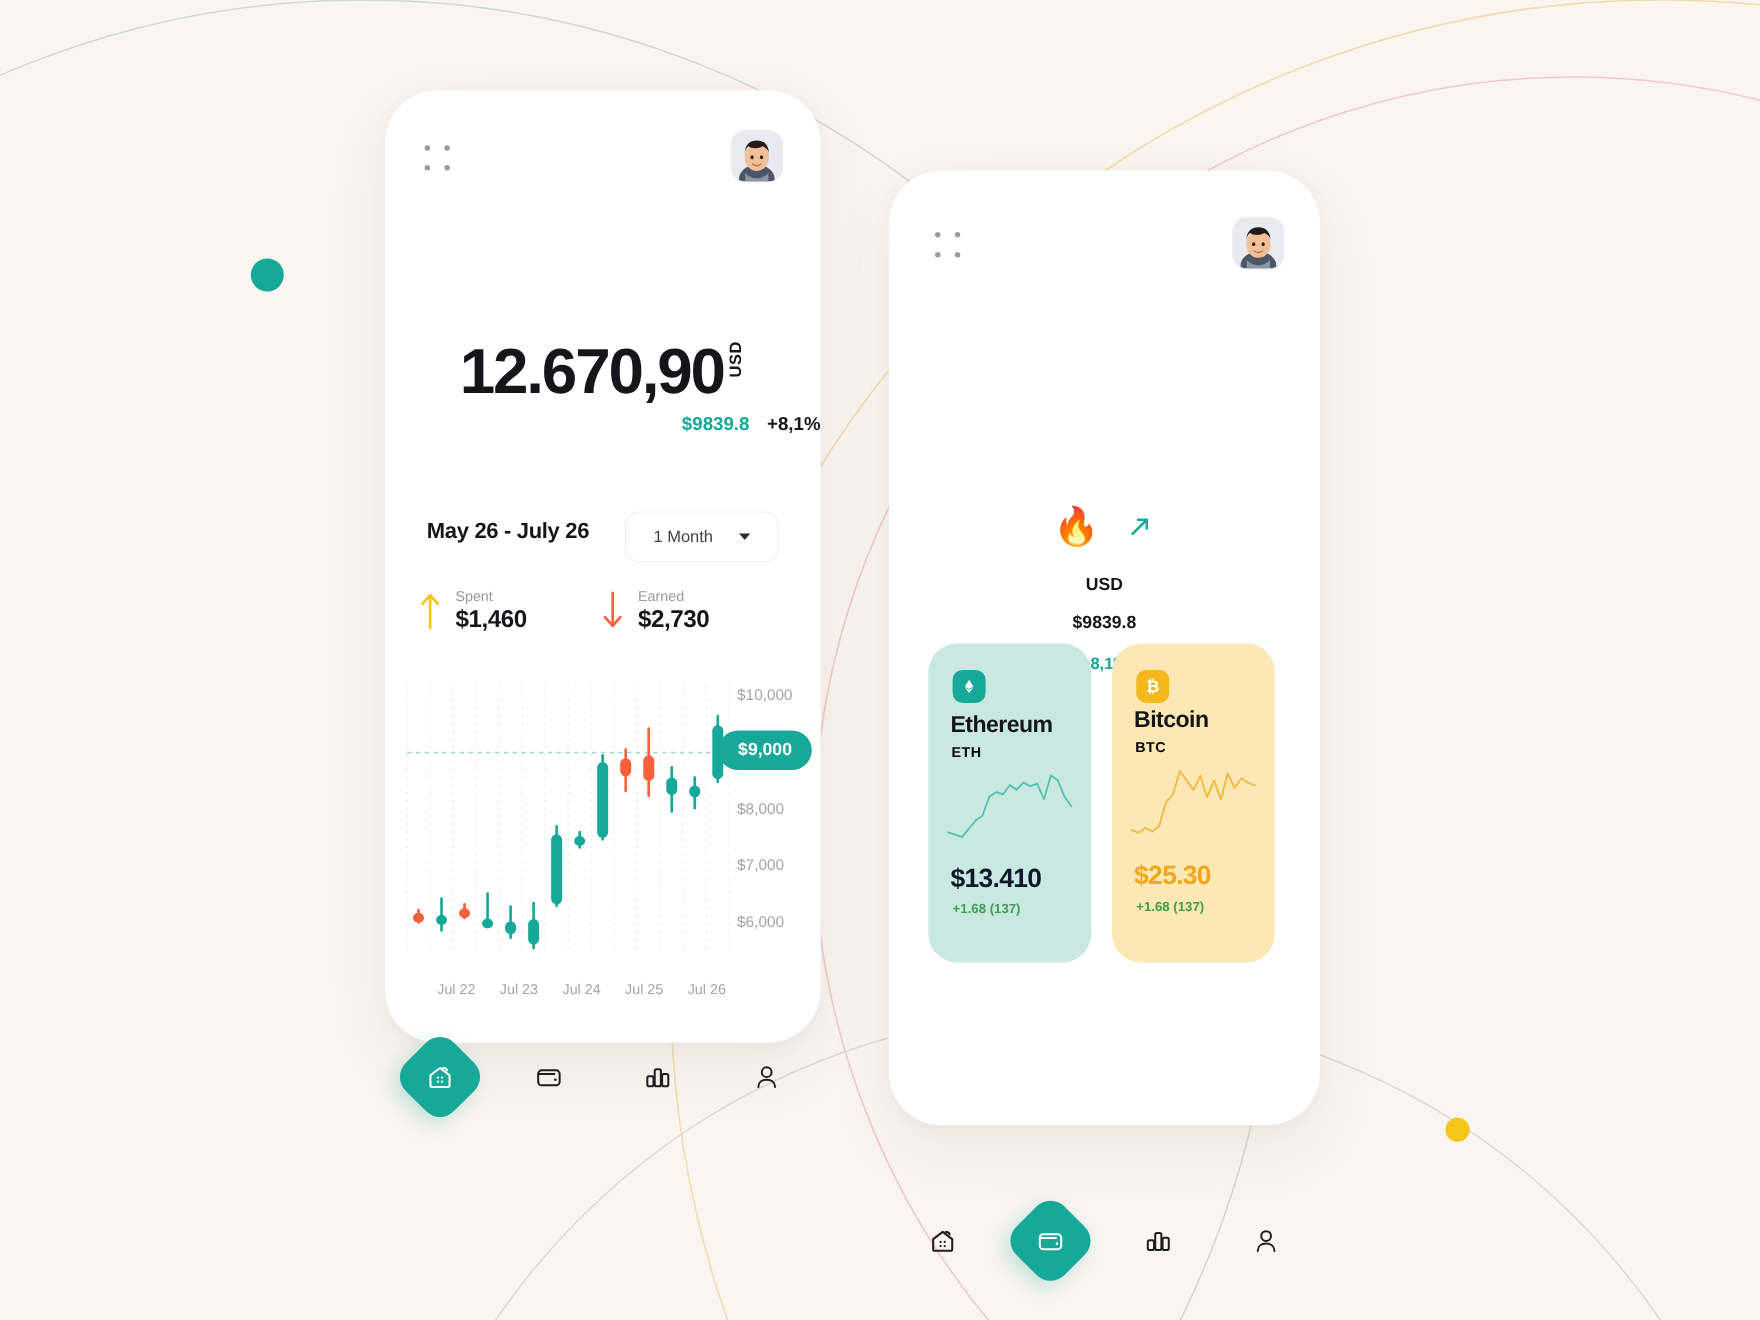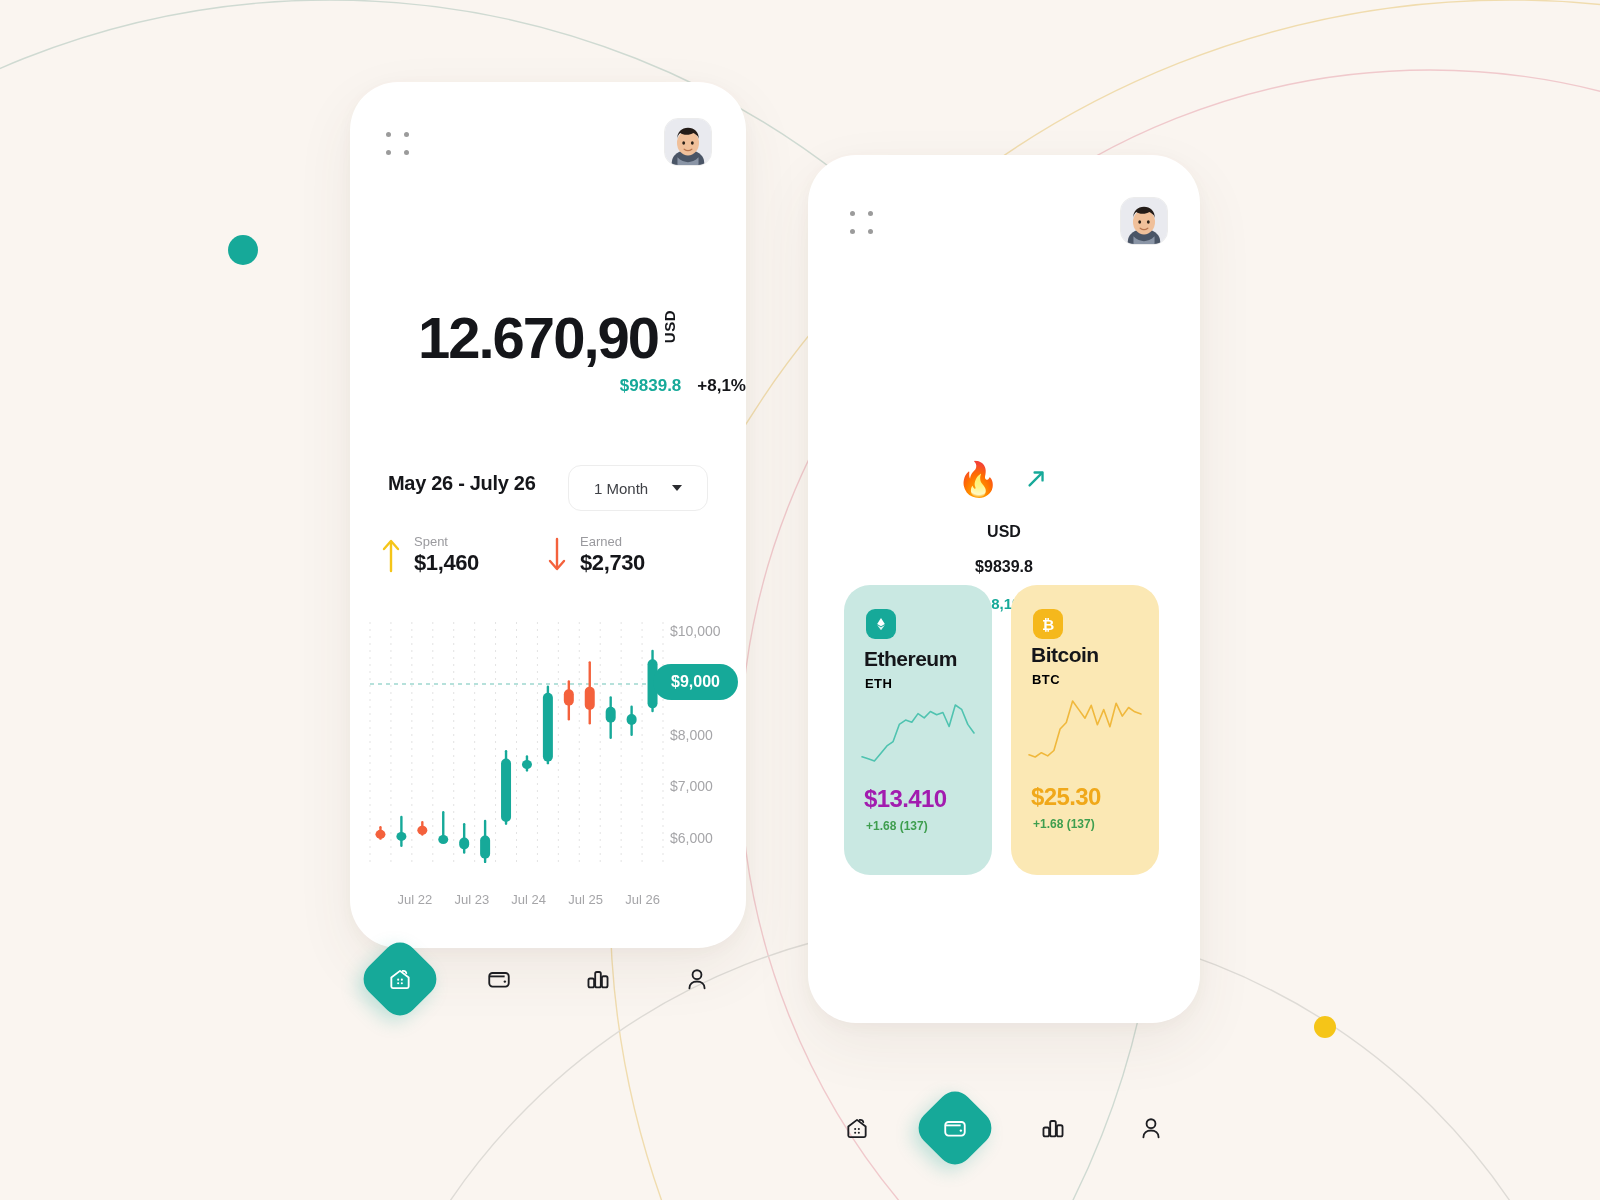--- a/index.html
+++ b/index.html
@@ -370,21 +370,21 @@
         <svg width="14" height="14" viewBox="0 0 16 16">
           <path d="M8 1L3.6 8.1 8 10.7l4.4-2.6L8 1z" fill="#fff"></path>
           <path d="M8 11.6L3.6 9 8 15l4.4-6L8 11.6z" fill="#fff" opacity=".85"></path>
         </svg>
       </div>
       <div class="coin-name" style="top:62px">Ethereum</div>
       <div class="coin-sym" style="top:91px">ETH</div>
       <svg class="coin-spark" style="top:110px" height="72" viewBox="0 0 148 72" preserveAspectRatio="none" id="spark-0">
           <path d="M18.0 61.7 L24.2 63.8 L30.4 66.0 L36.7 58.5 L42.9 50.9 L49.1 46.6 L55.3 29.4 L61.6 25.1 L67.8 27.2 L74.0 18.6 L80.2 22.9 L86.4 16.5 L92.7 19.7 L98.9 17.5 L105.1 31.5 L111.3 10.0 L117.6 14.3 L123.8 29.4 L130.0 38.0" fill="none" stroke="#4fc3b0" stroke-width="1.6" stroke-linejoin="round" stroke-linecap="round"></path>
         </svg>
-      <div class="coin-price" style="top:200px; color:#a21caf">$13.410</div>
+      <div class="coin-price" style="top:200px; color:#0f172a">$13.410</div>
       <div class="coin-chg" style="top:234px; color:#3f9e4f">+1.68 (137)</div>
     </div>
 
     <div class="coin-card" id="card-btc">
       <div class="coin-badge" style="background:#f5b81c">
         <span>₿</span>
       </div>
       <div class="coin-name" style="top:58px">Bitcoin</div>
       <div class="coin-sym" style="top:87px">BTC</div>
       <svg class="coin-spark" style="top:106px" height="72" viewBox="0 0 148 72" preserveAspectRatio="none" id="spark-1">

